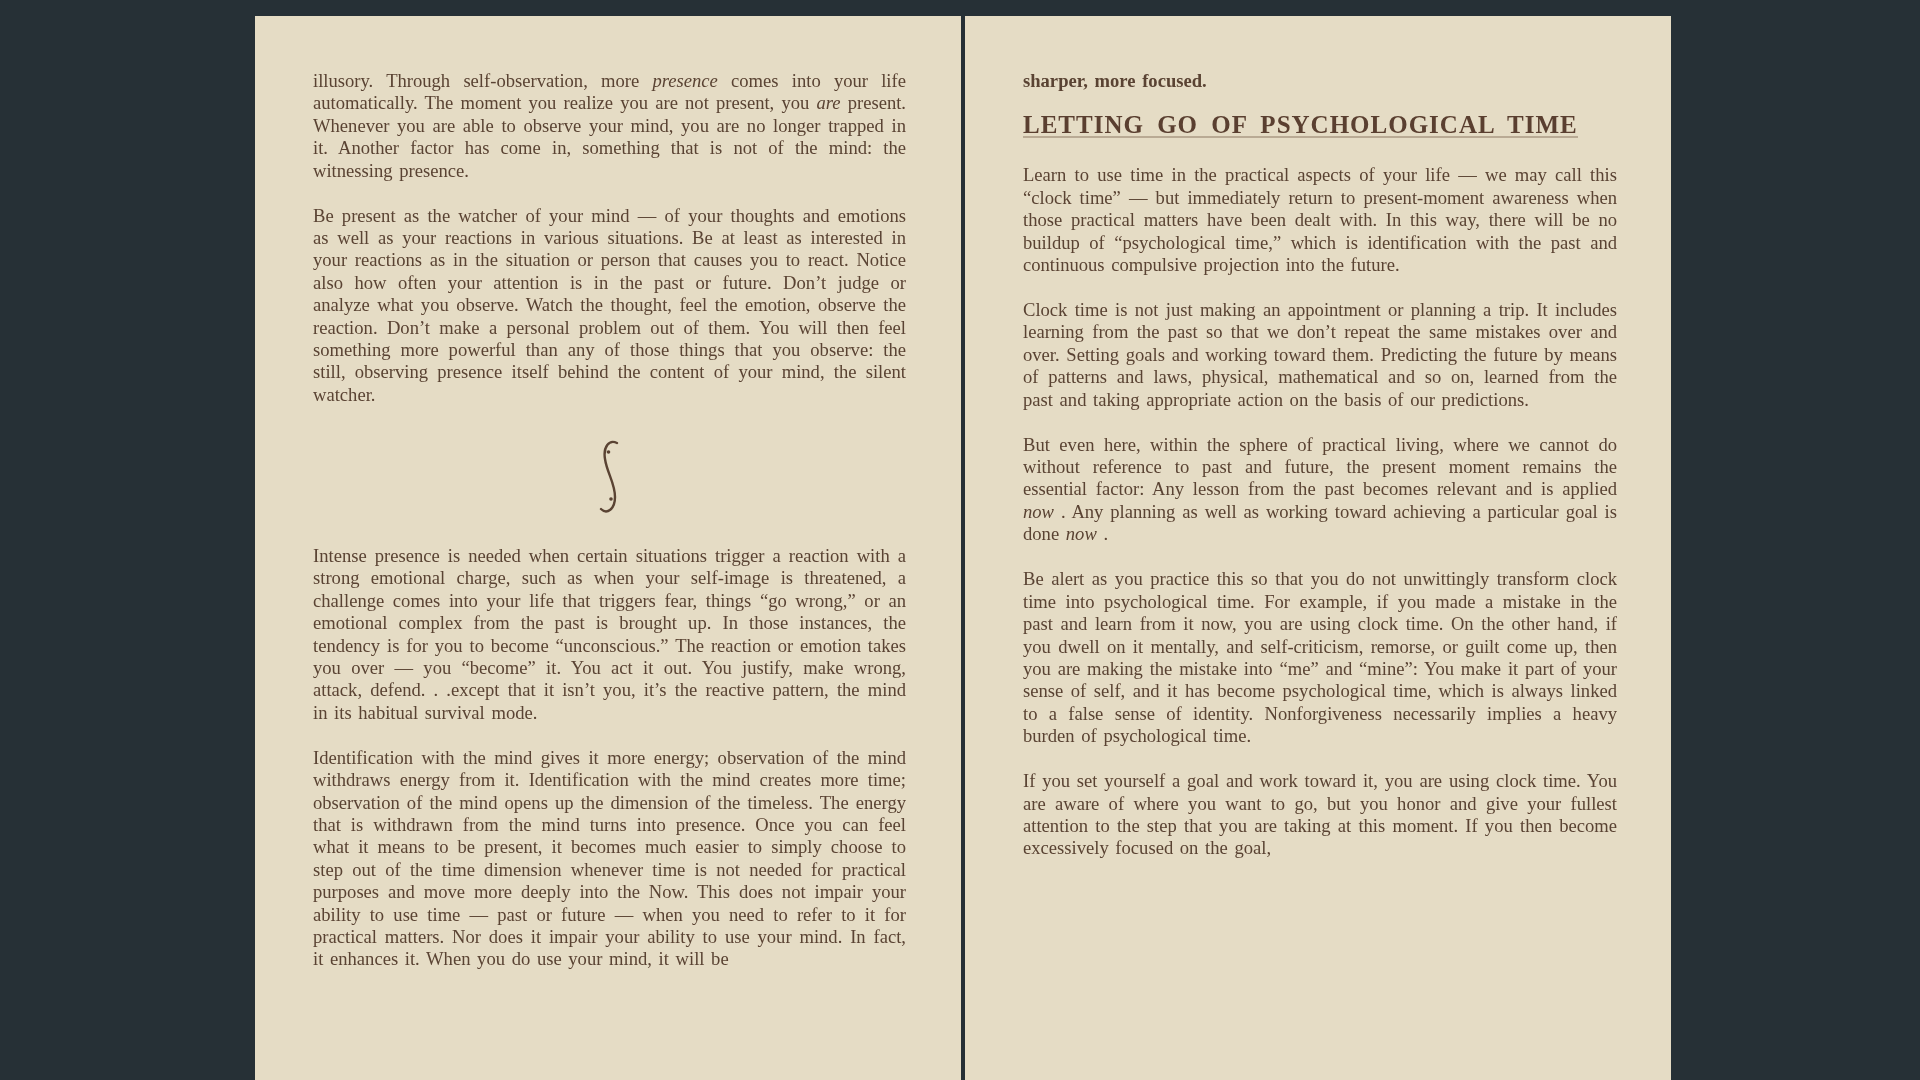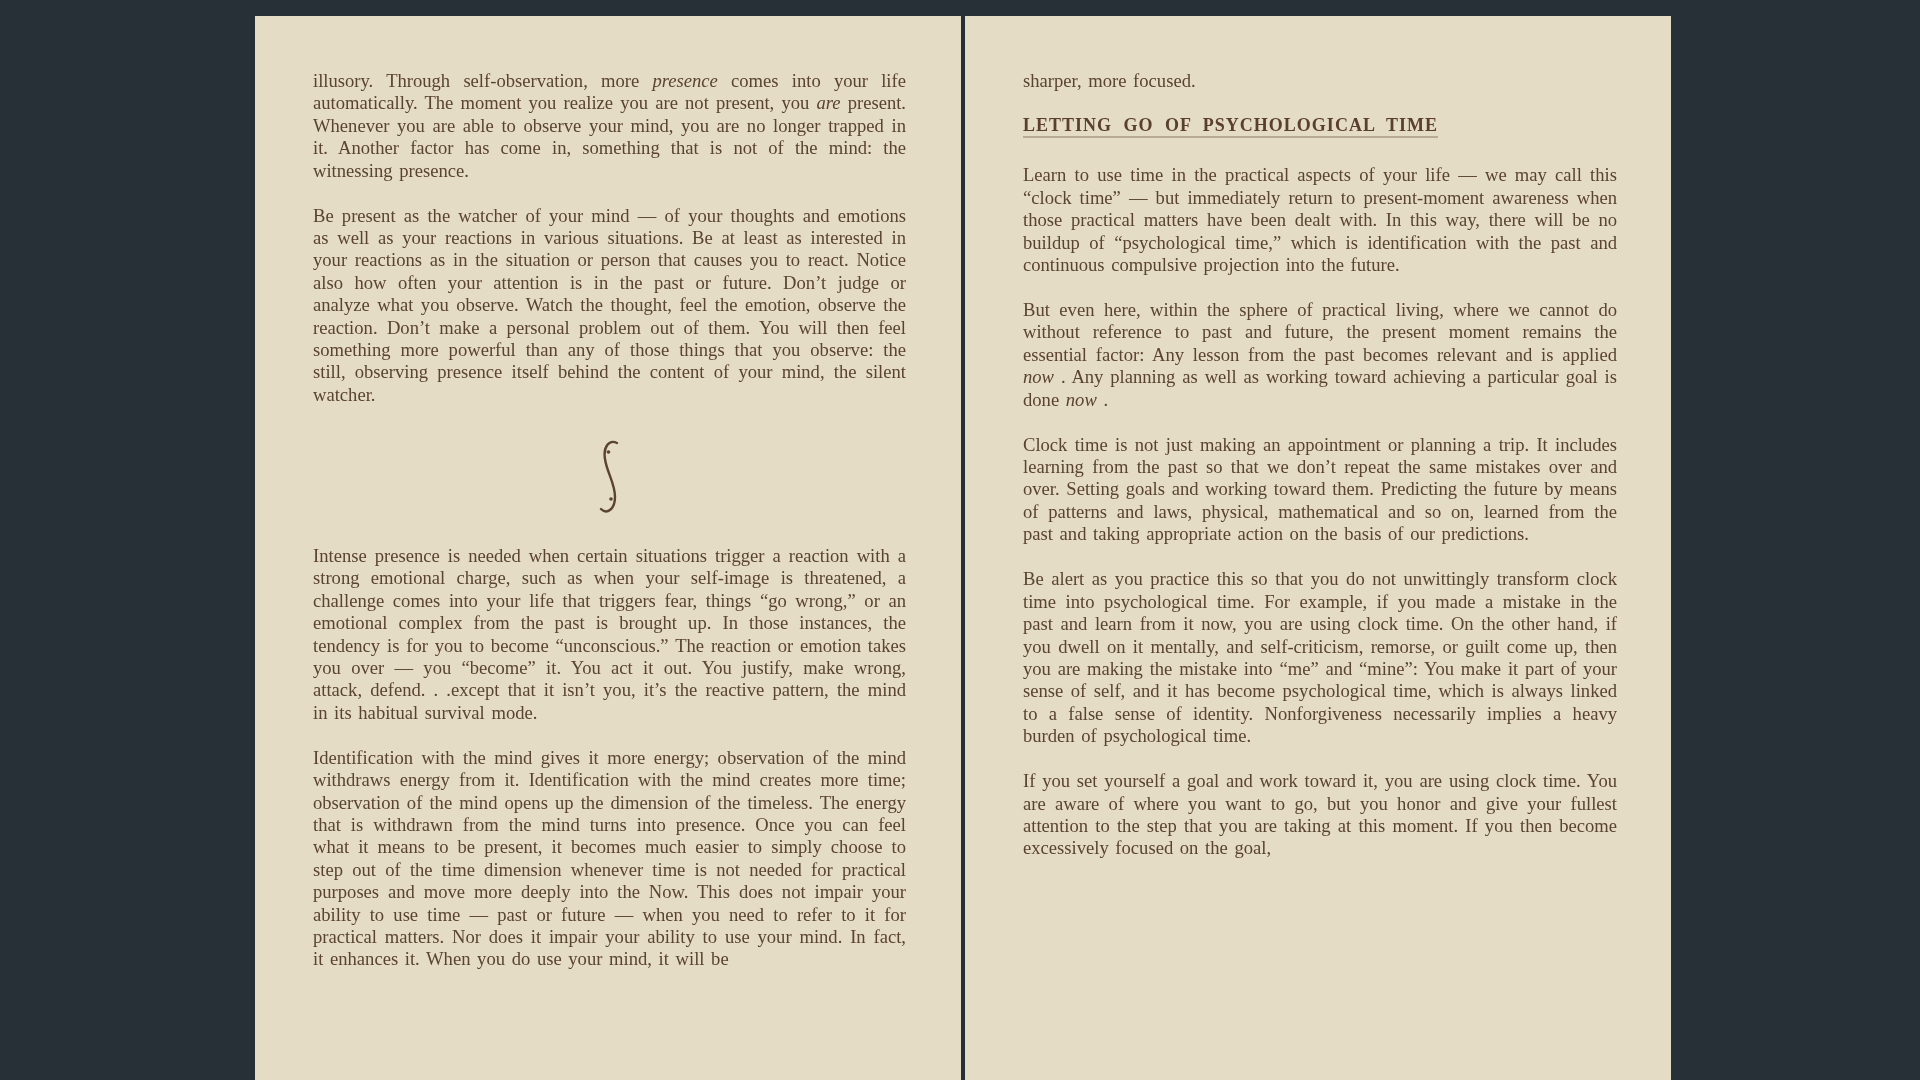--- a/index.html
+++ b/index.html
@@ -26,21 +26,21 @@
     #page-left .col { left:58px; width:593px; }
     #page-right .col { left:58px; width:594px; }
     p { margin:0 0 22.6px 0; }
     p.last { margin-bottom:12px; }
     .heading {
       display:inline-block;
       font-weight:bold;
       letter-spacing:1px;
       word-spacing:6px;
       color:#5a3f30;
-      font-size:18px;
+      font-size:25px;
       border-bottom:2px solid #b9aa94;
       padding-bottom:0px;
       margin:4px 0 26px 0;
       line-height:22px;
     }
     .ornament {
       text-align:center;
       height:108px;
       position:relative;
       margin:-2px 0 10px 0;
@@ -62,21 +62,21 @@
         <circle cx="16" cy="62" r="1.8" fill="#5a4333"></circle>
       </svg>
     </div>
     <p>Intense presence is needed when certain situations trigger a reaction with a strong emotional charge, such as when your self-image is threatened, a challenge comes into your life that triggers fear, things “go wrong,” or an emotional complex from the past is brought up. In those instances, the tendency is for you to become “unconscious.” The reaction or emotion takes you over — you “become” it. You act it out. You justify, make wrong, attack, defend. . .except that it isn’t you, it’s the reactive pattern, the mind in its habitual survival mode.</p>
     <p class="last">Identification with the mind gives it more energy; observation of the mind withdraws energy from it. Identification with the mind creates more time; observation of the mind opens up the dimension of the timeless. The energy that is withdrawn from the mind turns into presence. Once you can feel what it means to be present, it becomes much easier to simply choose to step out of the time dimension whenever time is not needed for practical purposes and move more deeply into the Now. This does not impair your ability to use time — past or future — when you need to refer to it for practical matters. Nor does it impair your ability to use your mind. In fact, it enhances it. When you do use your mind, it will be</p>
   </div>
 </div>
 
 <div class="page" id="page-right">
   <div class="col">
-    <p style="margin-bottom:18px;">sharper, more focused.</p>
+    <p style="margin-bottom:18px;font-weight:bold;">sharper, more focused.</p>
     <div class="heading">LETTING GO OF PSYCHOLOGICAL TIME</div>
     <p>Learn to use time in the practical aspects of your life — we may call this “clock time” — but immediately return to present-moment awareness when those practical matters have been dealt with. In this way, there will be no buildup of “psychological time,” which is identification with the past and continuous compulsive projection into the future.</p>
+    <p>Clock time is not just making an appointment or planning a trip. It includes learning from the past so that we don’t repeat the same mistakes over and over. Setting goals and working toward them. Predicting the future by means of patterns and laws, physical, mathematical and so on, learned from the past and taking appropriate action on the basis of our predictions.</p>
     <p><span>But even here, within the sphere of practical living, where we cannot do without reference to past and future, the present moment remains the essential factor: Any lesson from the past becomes relevant and is applied </span><em>now</em><span> . Any planning as well as working toward achieving a particular goal is done </span><em>now</em><span> .</span></p>
-    <p>Clock time is not just making an appointment or planning a trip. It includes learning from the past so that we don’t repeat the same mistakes over and over. Setting goals and working toward them. Predicting the future by means of patterns and laws, physical, mathematical and so on, learned from the past and taking appropriate action on the basis of our predictions.</p>
     <p>Be alert as you practice this so that you do not unwittingly transform clock time into psychological time. For example, if you made a mistake in the past and learn from it now, you are using clock time. On the other hand, if you dwell on it mentally, and self-criticism, remorse, or guilt come up, then you are making the mistake into “me” and “mine”: You make it part of your sense of self, and it has become psychological time, which is always linked to a false sense of identity. Nonforgiveness necessarily implies a heavy burden of psychological time.</p>
     <p class="last">If you set yourself a goal and work toward it, you are using clock time. You are aware of where you want to go, but you honor and give your fullest attention to the step that you are taking at this moment. If you then become excessively focused on the goal,</p>
   </div>
 </div>
 
 </body></html>

